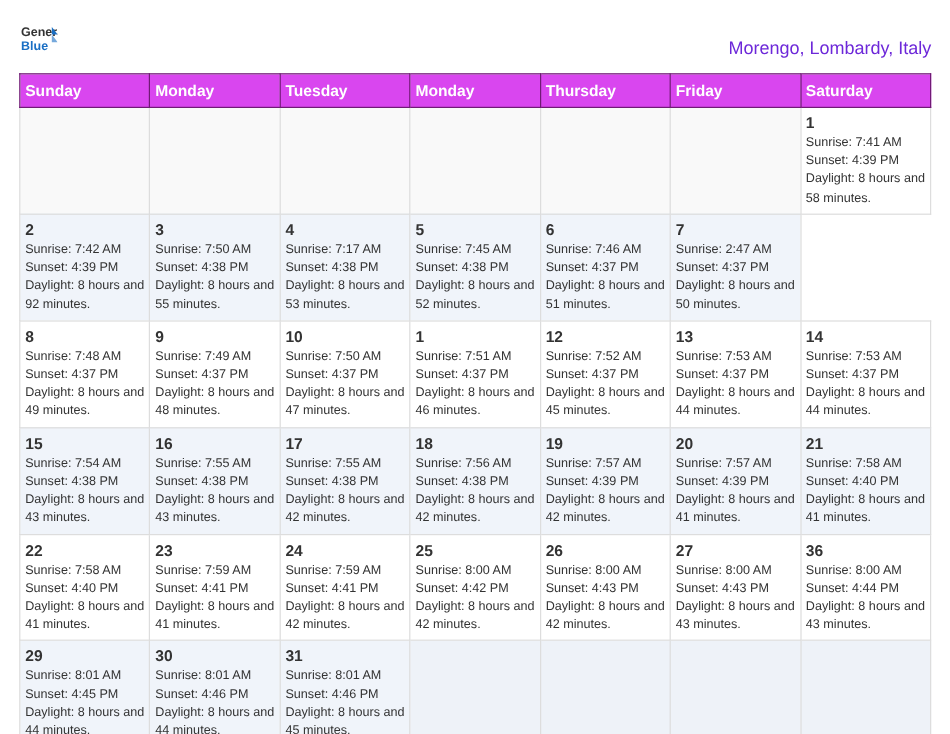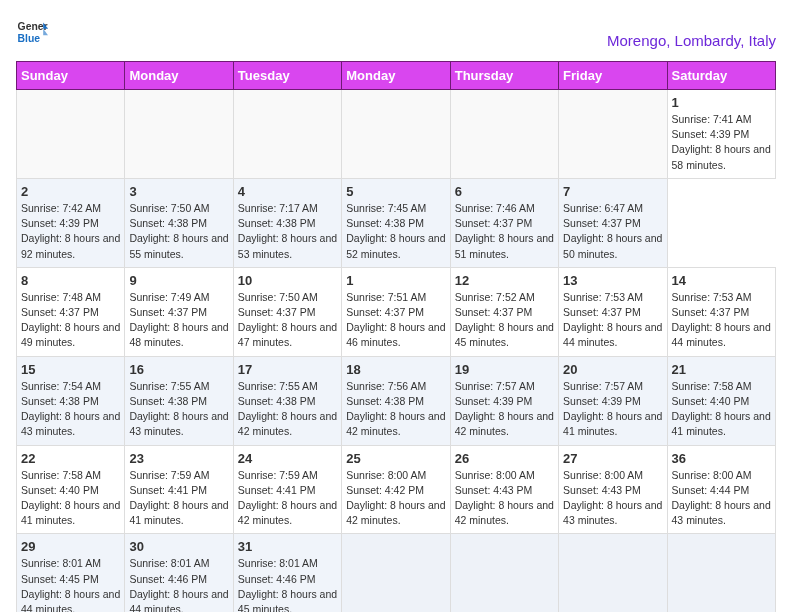--- a/index.html
+++ b/index.html
@@ -139,21 +139,21 @@
         <td>
           <span class="day-num">5</span>
           <div class="day-info"><span>Sunrise: 7:45 AM</span><br><span>Sunset: 4:38 PM</span><br><span>Daylight: 8 hours and 52 minutes.</span></div>
         </td>
         <td>
           <span class="day-num">6</span>
           <div class="day-info"><span>Sunrise: 7:46 AM</span><br><span>Sunset: 4:37 PM</span><br><span>Daylight: 8 hours and 51 minutes.</span></div>
         </td>
         <td>
           <span class="day-num">7</span>
-          <div class="day-info"><span>Sunrise: 6:47 AM</span><br><span>Sunset: 4:37 PM</span><br><span>Daylight: 8 hours and 50 minutes.</span></div>
+          <div class="day-info"><span>Sunrise: 2:47 AM</span><br><span>Sunset: 4:37 PM</span><br><span>Daylight: 8 hours and 50 minutes.</span></div>
         </td>
       </tr>
       <tr>
         <td>
           <span class="day-num">8</span>
           <div class="day-info"><span>Sunrise: 7:48 AM</span><br><span>Sunset: 4:37 PM</span><br><span>Daylight: 8 hours and 49 minutes.</span></div>
         </td>
         <td>
           <span class="day-num">9</span>
           <div class="day-info"><span>Sunrise: 7:49 AM</span><br><span>Sunset: 4:37 PM</span><br><span>Daylight: 8 hours and 48 minutes.</span></div>

